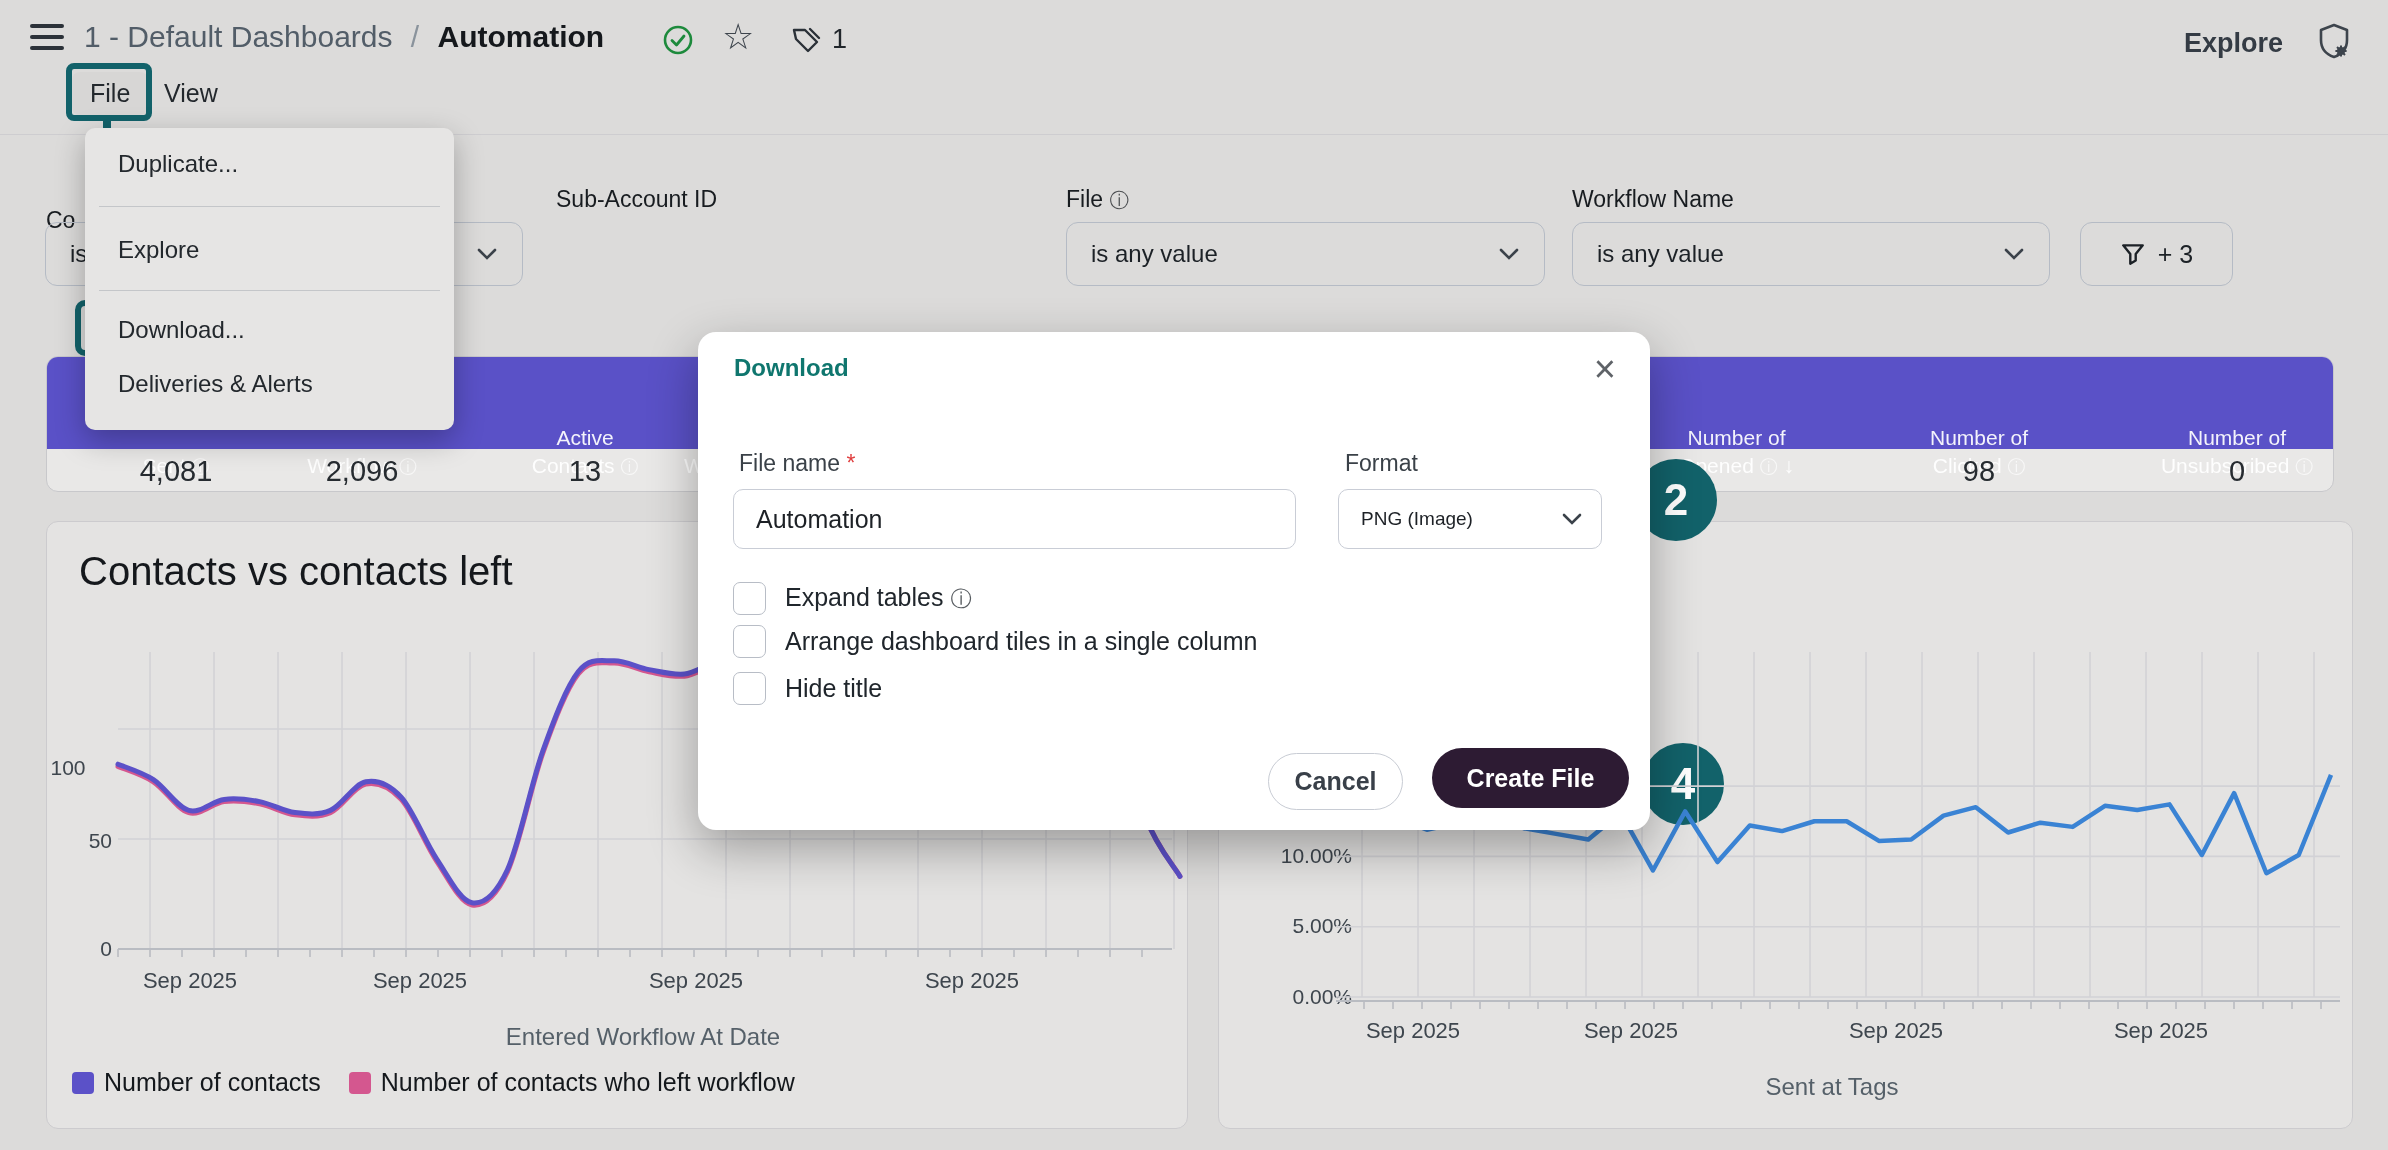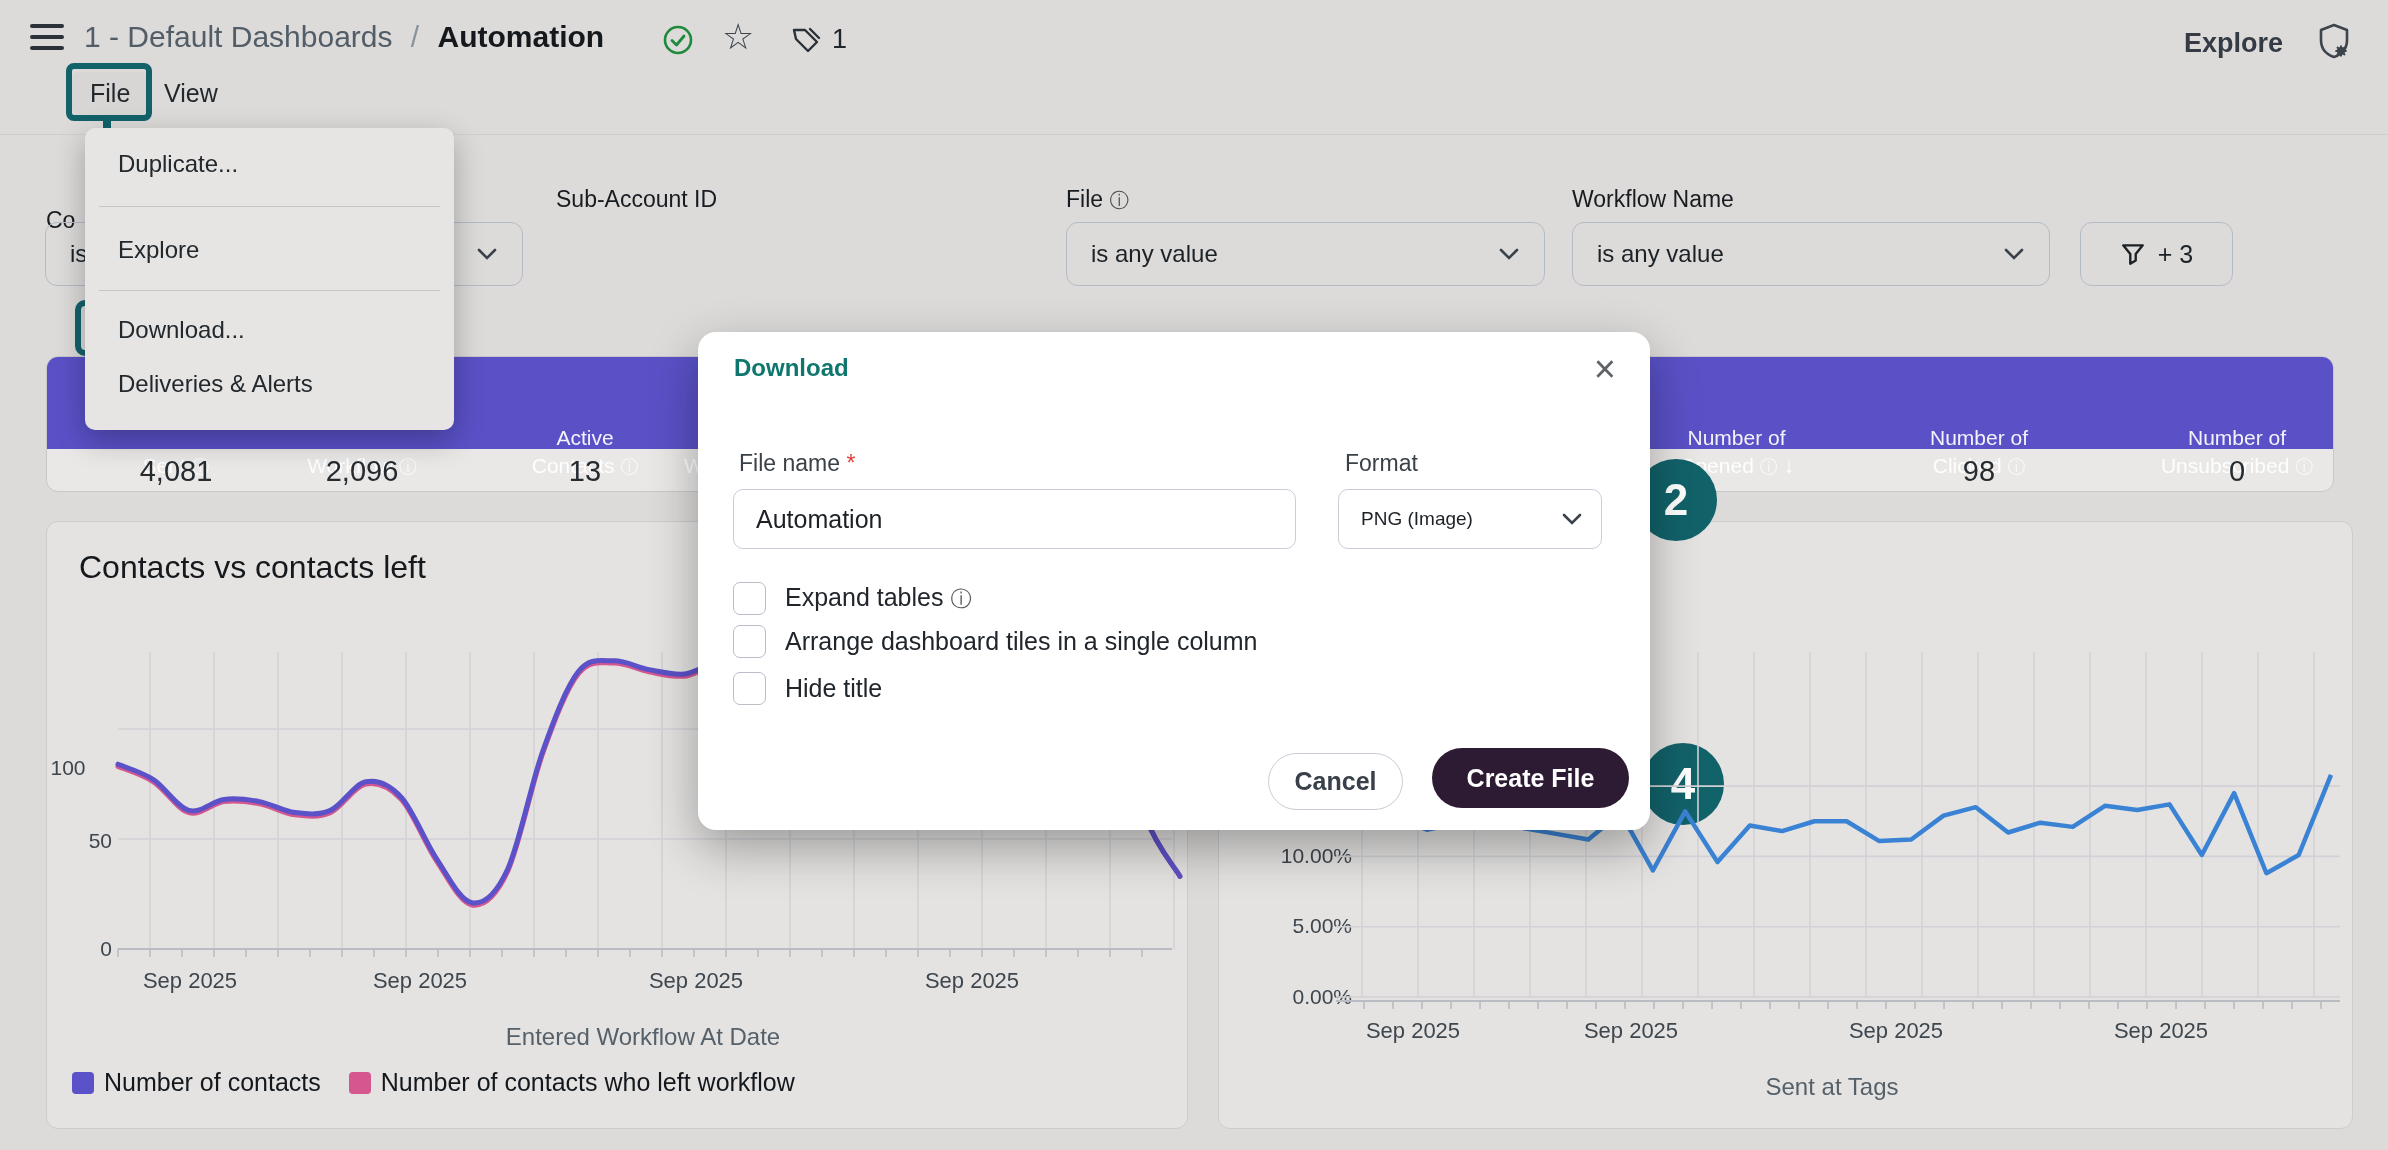--- a/index.html
+++ b/index.html
@@ -32,21 +32,21 @@
   
   .table-tile{left:46px;top:356px;width:2288px;height:136px;border-radius:12px;border:1px solid #c8c8cb;overflow:hidden;background:#e9e8e7;}
   .table-head{position:absolute;left:0;top:0;width:100%;height:92px;background:#5a51c7;}
   .th{position:absolute;bottom:0;height:92px;display:flex;align-items:flex-end;justify-content:center;padding-bottom:12px;color:rgba(255,255,255,.93);font-size:21px;line-height:1.3;text-align:center;cursor:pointer;}
   .td{position:absolute;top:92px;height:44px;display:flex;align-items:center;justify-content:center;font-size:29px;color:#262b30;}
 
   
   .chart-tile{top:521px;height:608px;background:#e4e3e2;border:1px solid #cccbce;border-radius:12px;}
   .left-tile{left:46px;width:1142px;}
   .right-tile{left:1218px;width:1135px;}
-  .chart-title{left:79px;top:549px;font-size:32px;font-weight:500;color:#15181c;}
+  .chart-title{left:79px;top:549px;font-size:40px;font-weight:500;color:#15181c;}
   .tick{position:absolute;font-size:21px;color:#3e464e;white-space:nowrap;}
   .axis-title{position:absolute;font-size:24px;color:#556069;white-space:nowrap;transform:translateX(-50%);}
   .legend{left:72px;top:1068px;display:flex;gap:28px;align-items:center;}
   .legend-item{display:flex;align-items:center;gap:10px;font-size:25px;color:#14181c;}
   .swatch{width:22px;height:22px;border-radius:4px;}
   #charts-layer{left:0;top:0;z-index:2;pointer-events:none;}
 
   
   .file-menu{left:85px;top:128px;width:369px;height:302px;background:#e6e5e4;border-radius:10px;box-shadow:0 10px 30px rgba(0,0,0,.28);z-index:10;}
   .menu-item{position:absolute;left:0;width:100%;padding-left:33px;font-size:24px;color:#23282d;cursor:pointer;white-space:nowrap;}

